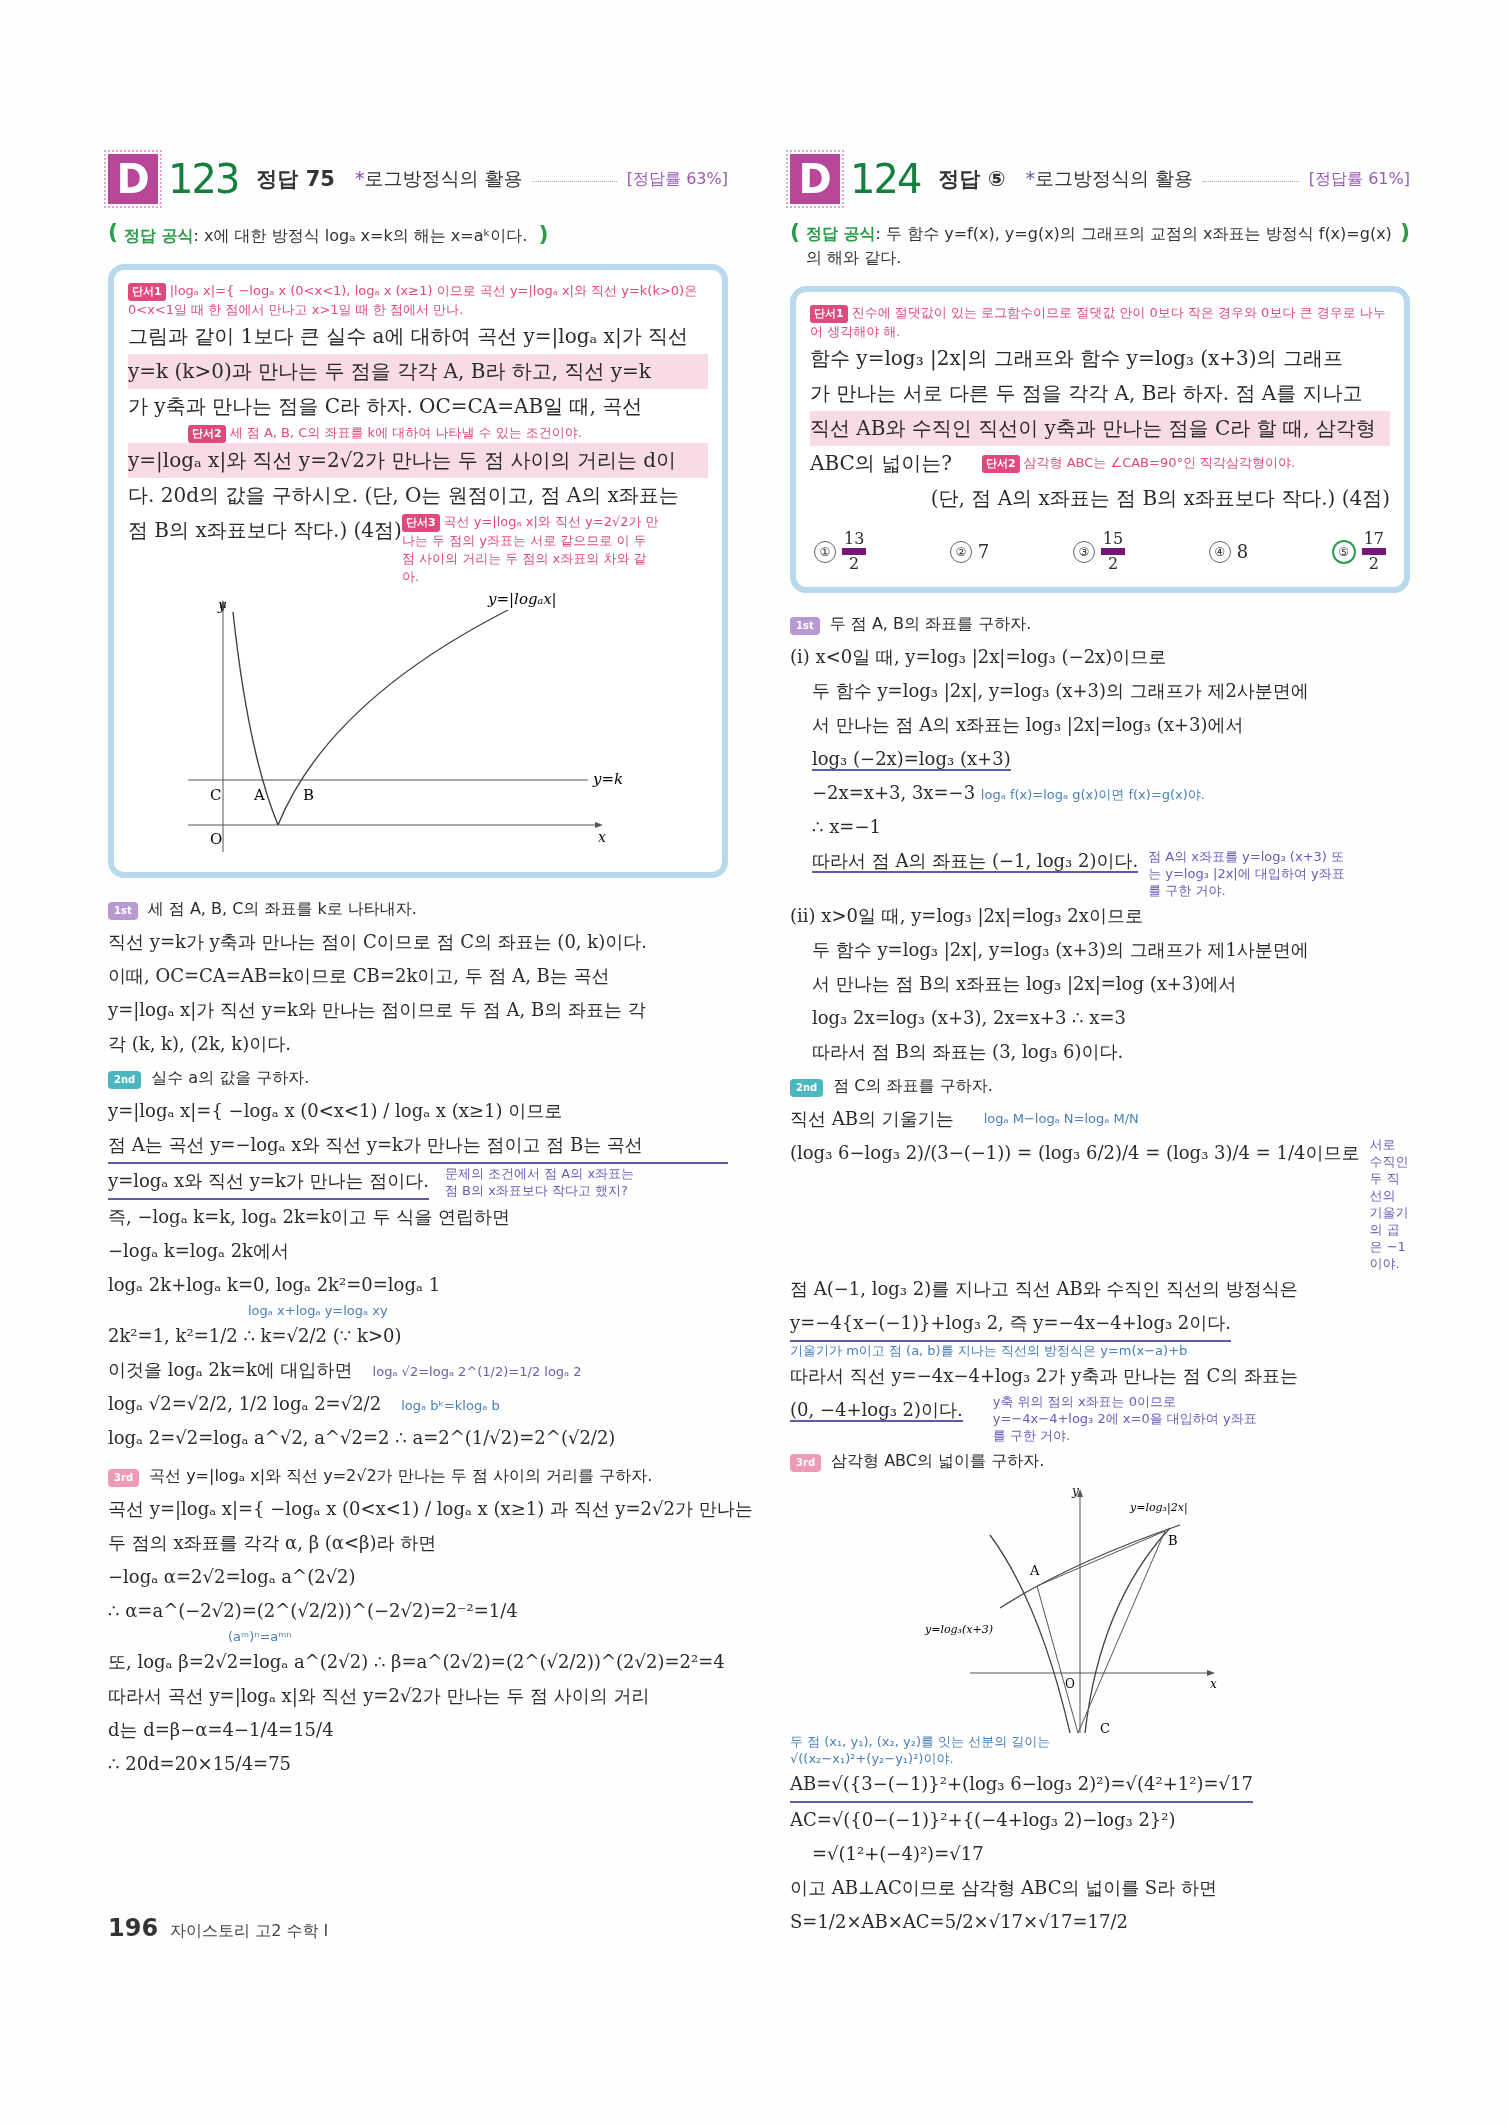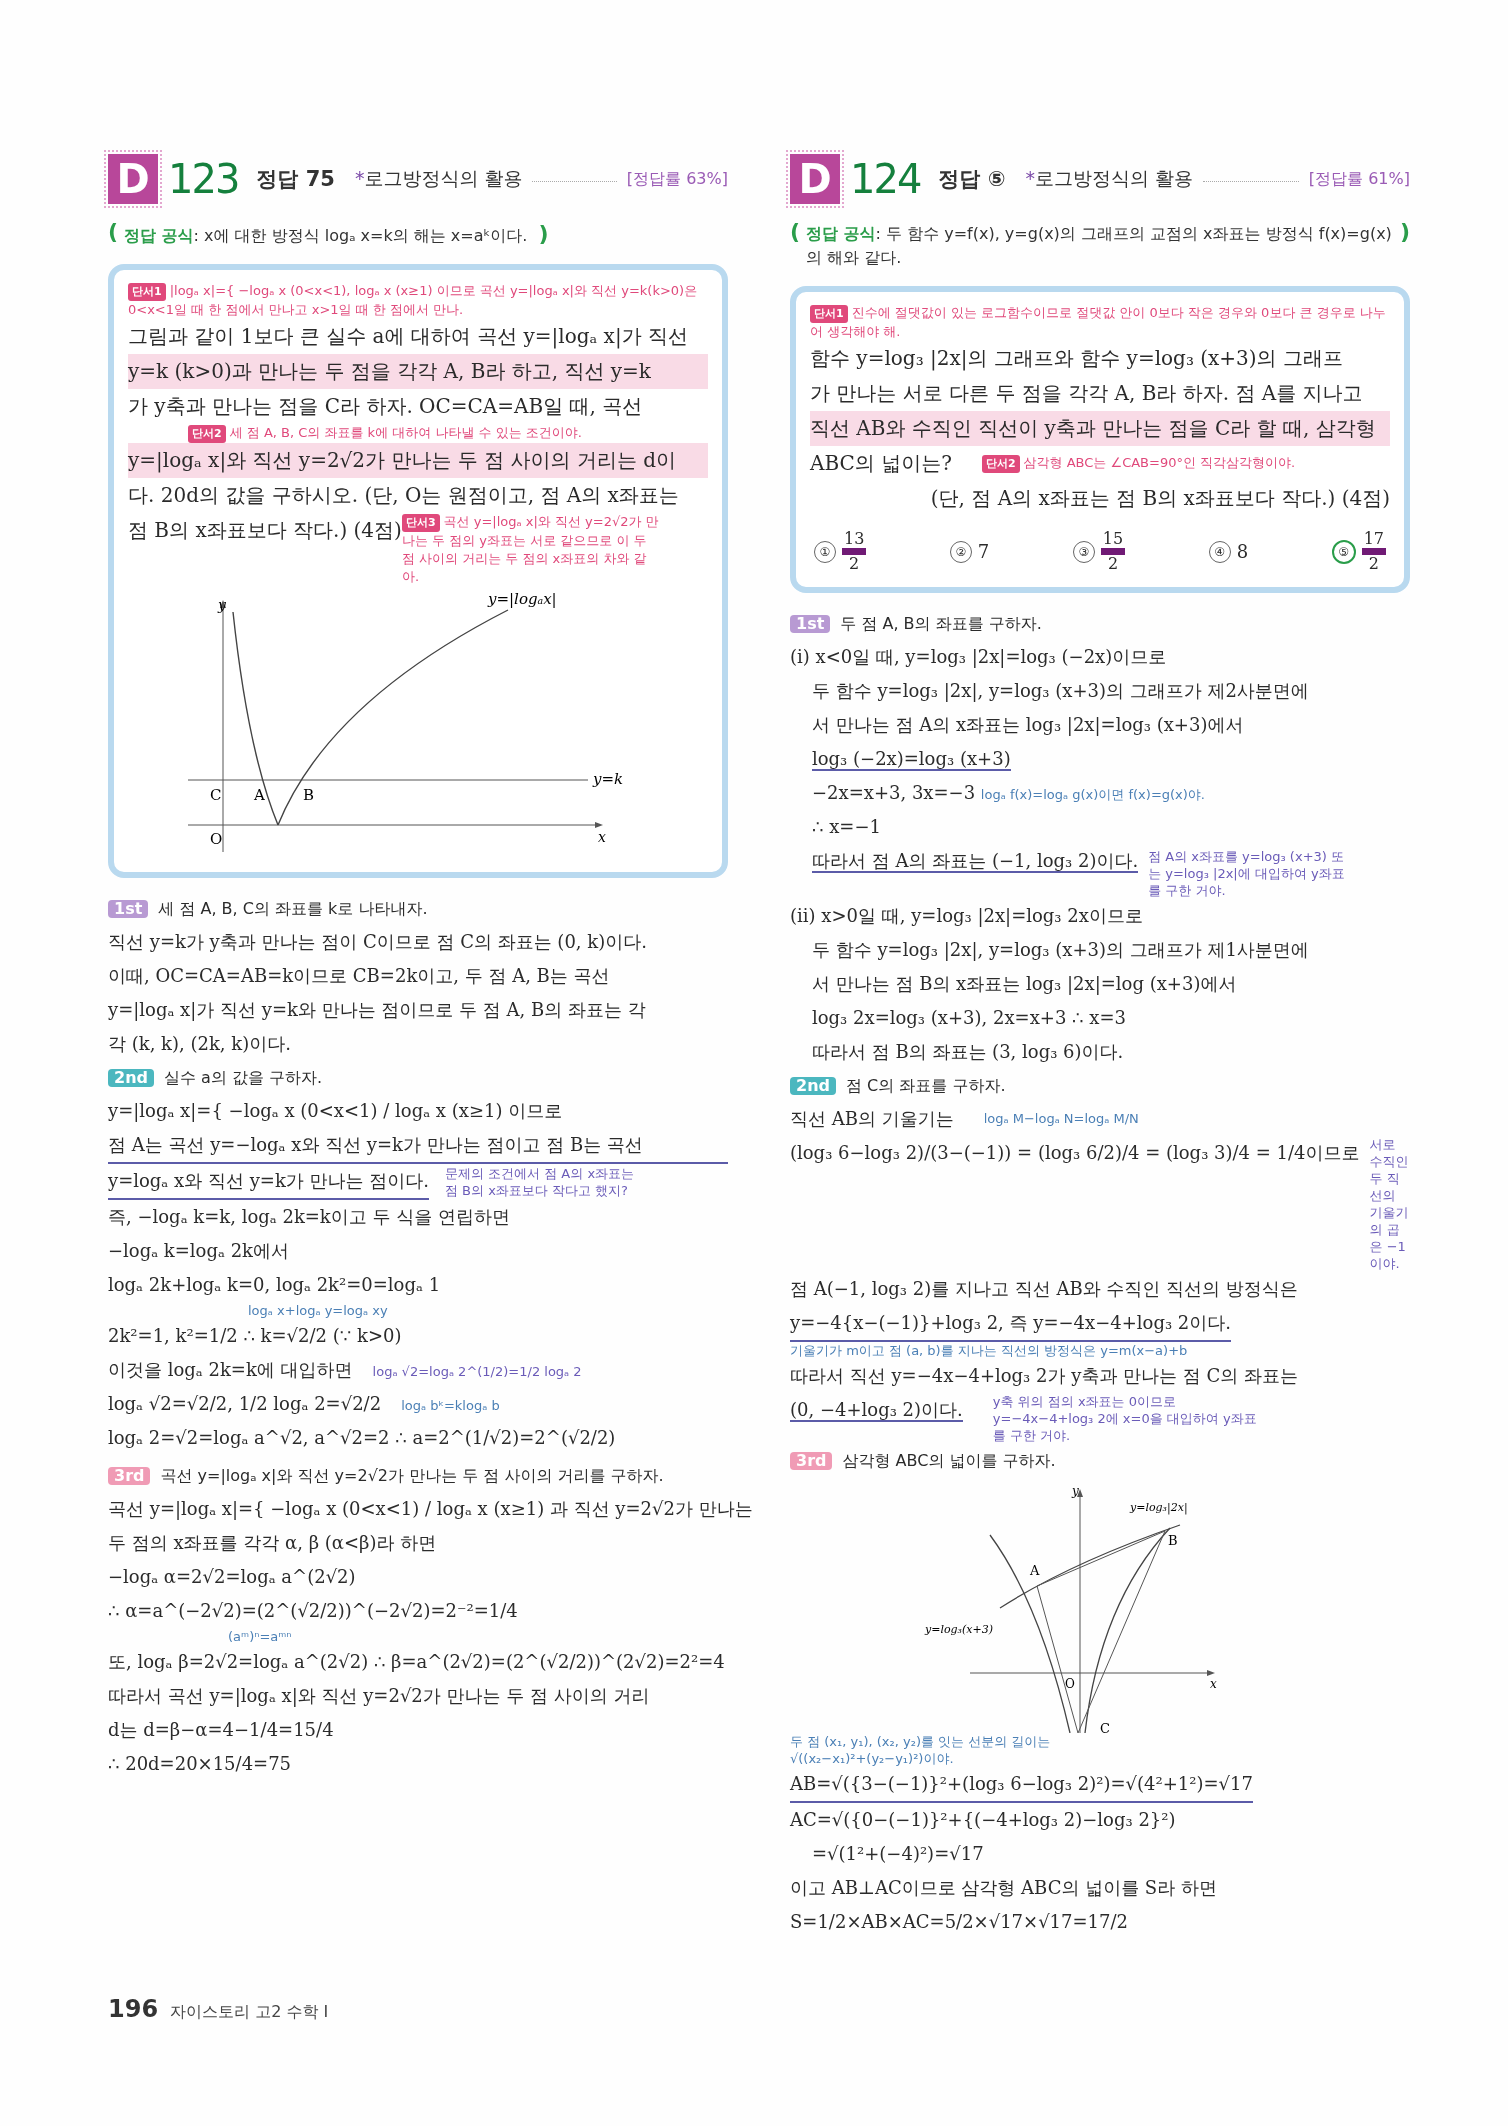--- a/index.html
+++ b/index.html
@@ -60,33 +60,33 @@
     .circ { width: 20px; height: 20px; border: 1px solid #666; border-radius: 50%; font-size: 12px; display: inline-flex; align-items: center; justify-content: center; font-family: "DejaVu Sans", sans-serif; }
     .choice.sel .circ { border: 2px solid #2a9d4a; }
     .frac { display: inline-flex; flex-direction: column; align-items: center; font-size: 16px; line-height: 18px; }
     .frac .num { border-bottom: 7px solid #701a75; padding: 0 2px; text-align: center; }
 
     .graph { margin-top: 6px; height: 270px; position: relative; }
 
     .step { margin-top: 14px; font-size: 17px; line-height: 33px; }
     .stag {
       display: inline-block; color: #fff; font-family: "DejaVu Sans", sans-serif;
-      font-weight: bold; font-size: 16px; padding: 0 6px; border-radius: 4px; margin-right: 10px; line-height: 18px;
+      font-weight: bold; font-size: 10px; padding: 0 6px; border-radius: 4px; margin-right: 10px; line-height: 18px;
     }
     .stag.s1 { background: #b89ad3; }
     .stag.s2 { background: #4bb7bf; }
     .stag.s3 { background: #f09bb5; }
     .step-title { font-family: "DejaVu Sans", sans-serif; font-size: 16px; }
     .line { font-size: 18px; line-height: 34px; white-space: nowrap; }
     .note { font-family: "DejaVu Sans", sans-serif; color: #6a5bb8; font-size: 13px; line-height: 17px; }
     .note.blue { color: #4a7fb5; }
     .ul { border-bottom: 2px solid #5b5ba8; }
     .ind { padding-left: 22px; }
 
-    .footer { position: absolute; left: 108px; top: 1995px; display: flex; align-items: baseline; gap: 12px; }
+    .footer { position: absolute; left: 108px; top: 1914px; display: flex; align-items: baseline; gap: 12px; }
     .footer .pg { font-family: "DejaVu Sans", sans-serif; font-weight: bold; font-size: 24px; color: #333; }
     .footer .book { font-family: "DejaVu Sans", sans-serif; font-size: 16px; color: #444; }
     svg text { font-family: "DejaVu Serif", serif; }
   </style>
 </head>
 <body>
 
 <div class="col left">
   <div class="head">
     <div class="badge">D</div>

